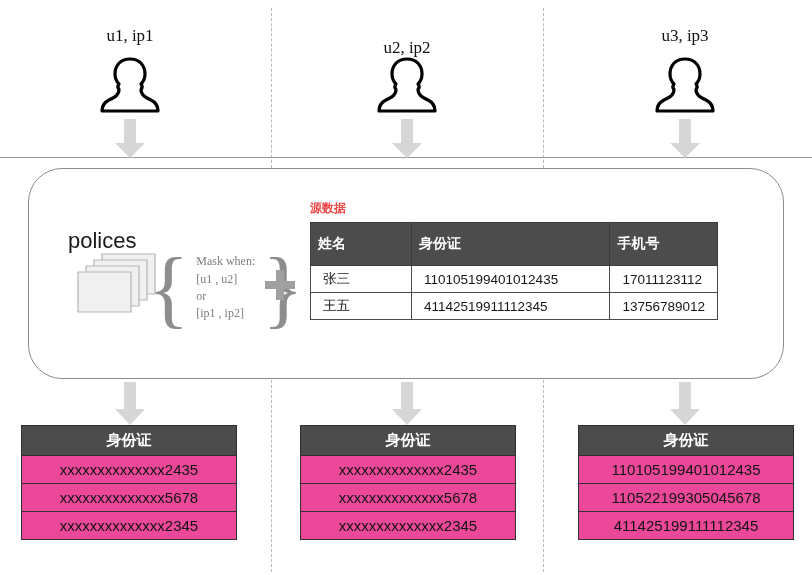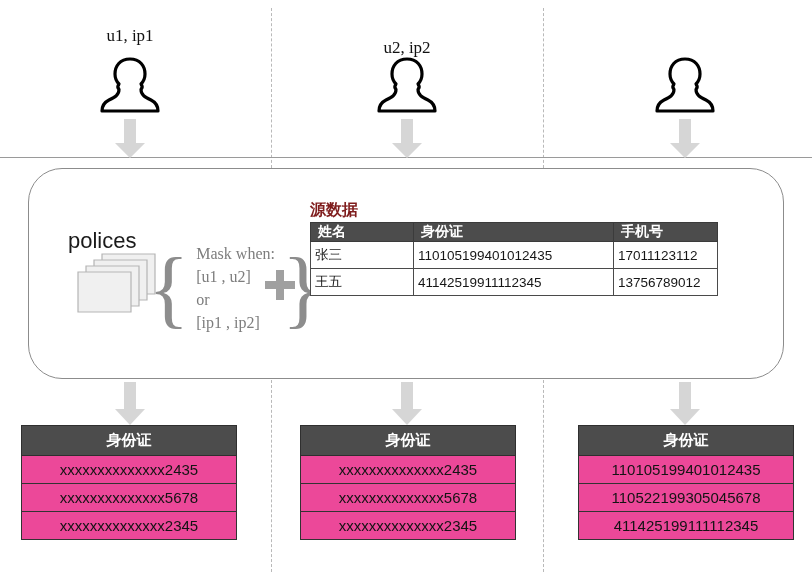--- a/index.html
+++ b/index.html
@@ -82,21 +82,21 @@
   .brace {
     font-family: "Liberation Serif", serif;
     color: #8d8d8d;
     font-size: 86px;
     line-height: 0.82;
     font-weight: 300;
     user-select: none;
   }
   .mask-text {
     font-family: "Liberation Serif", serif;
-    font-size: 16px;
+    font-size: 12px;
     color: #7d7d7d;
     line-height: 1.45;
     padding: 0 7px;
     white-space: nowrap;
   }
   .plus-sign {
     position: absolute;
     width: 30px;
     height: 30px;
   }
@@ -110,47 +110,47 @@
   }
   .plus-sign .bar-v {
     left: 11px; top: 0; width: 8px; height: 30px;
   }
 
   
   .table-caption {
     position: absolute;
     font-family: "Liberation Sans", sans-serif;
     font-weight: bold;
-    font-size: 16px;
-    color: #7f1d1d;
+    font-size: 12px;
+    color: #ef4444;
     white-space: nowrap;
   }
   table.grid {
     position: absolute;
     border-collapse: collapse;
     background: #ffffff;
   }
   table.grid th {
     background: #4c4c4c;
     color: #ffffff;
     font-family: "Liberation Sans", sans-serif;
     font-weight: bold;
     font-size: 14px;
     border: 1px solid #3b3b3b;
-    padding: 0 7px;
+    padding: 12px 7px;
     text-align: left;
     white-space: nowrap;
   }
   table.grid td {
     background: #ffffff;
     color: #161616;
     font-family: "Liberation Sans", sans-serif;
     font-size: 13.5px;
     border: 1px solid #4a4a4a;
-    padding: 4px 4px;
+    padding: 4px 12px;
     text-align: left;
     white-space: nowrap;
   }
   table.grid td.name-cell {
     font-family: "Liberation Serif", serif;
     font-size: 13.5px;
   }
 
   
   table.result {
@@ -207,20 +207,21 @@
   <svg class="person-icon" style="left:375px; top:55px;" viewBox="0 0 64 62">
     <path d="M32 4 C22 4 17 11 17 19 C17 24 19 27 21 29 C19.5 31 19.5 33 21 34.5
              C21 40 17 42 11 45 C6 47.5 4 51 4 56 L60 56 C60 51 58 47.5 53 45
              C47 42 43 40 43 34.5 C44.5 33 44.5 31 43 29 C45 27 47 24 47 19
              C47 11 42 4 32 4 Z" fill="none" stroke="#000000" stroke-width="3.2" stroke-linejoin="round"></path>
   </svg>
   <svg class="arrow" style="left:389px; top:119px;" width="36" height="40" viewBox="0 0 36 40">
     <path d="M12 0 L24 0 L24 24 L33 24 L18 39 L3 24 L12 24 Z" fill="#d6d6d6"></path>
   </svg>
 
+  <div class="user-label" style="left:615px; top:26px; width:140px;">u3, ip3</div>
   <svg class="person-icon" style="left:653px; top:55px;" viewBox="0 0 64 62">
     <path d="M32 4 C22 4 17 11 17 19 C17 24 19 27 21 29 C19.5 31 19.5 33 21 34.5
              C21 40 17 42 11 45 C6 47.5 4 51 4 56 L60 56 C60 51 58 47.5 53 45
              C47 42 43 40 43 34.5 C44.5 33 44.5 31 43 29 C45 27 47 24 47 19
              C47 11 42 4 32 4 Z" fill="none" stroke="#000000" stroke-width="3.2" stroke-linejoin="round"></path>
   </svg>
   <svg class="arrow" style="left:667px; top:119px;" width="36" height="40" viewBox="0 0 36 40">
     <path d="M12 0 L24 0 L24 24 L33 24 L18 39 L3 24 L12 24 Z" fill="#d6d6d6"></path>
   </svg>
 

